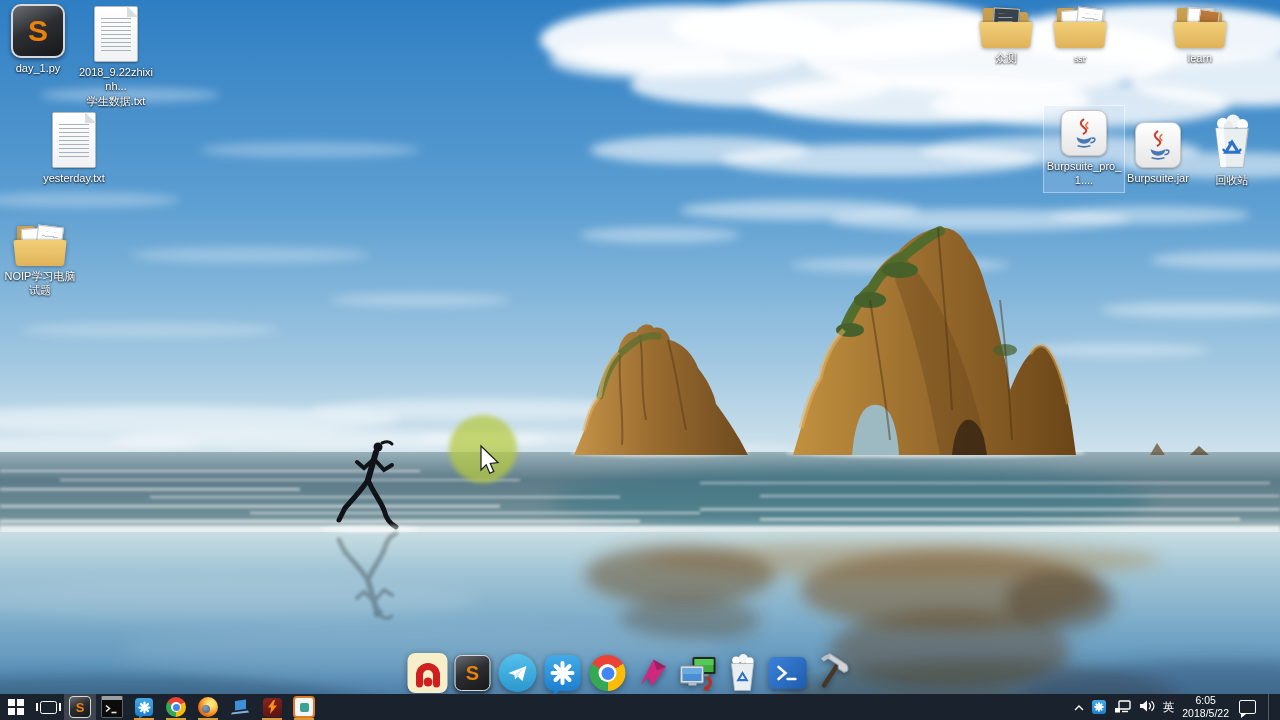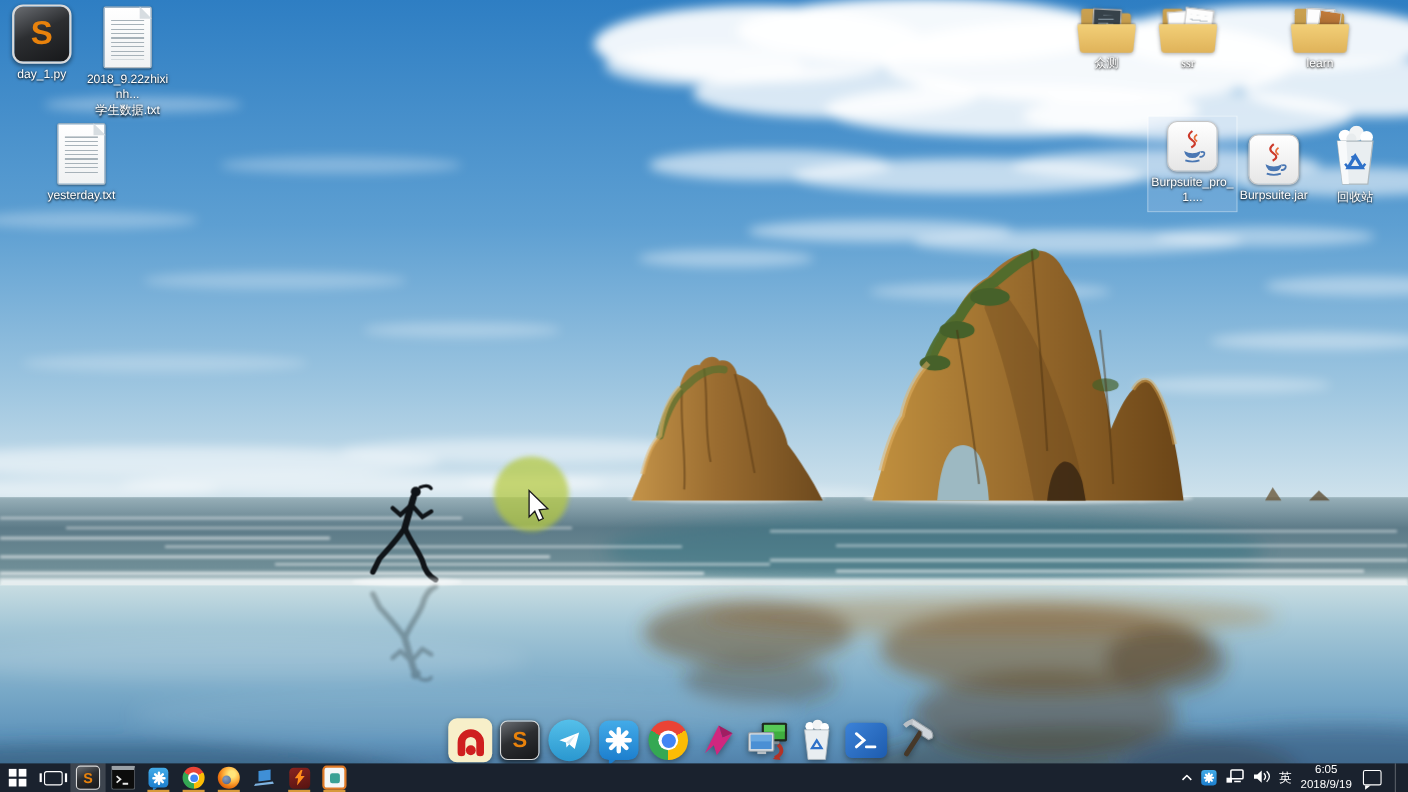--- a/index.html
+++ b/index.html
@@ -287,20 +287,29 @@
       <span>2018_9.22zhixinh...</span><br>
       <span>学生数据.txt</span>
     </div>
   </div>
 
   <div class="di" style="left:0px;top:112px;width:76px;margin-left:36px;">
     <div class="page"></div>
     <div class="lbl">yesterday.txt</div>
   </div>
 
+  <div class="di" style="left:0px;top:226px;width:80px;">
+    <div class="folder">
+      <i class="f-back"></i>
+      <i class="f-paper back2 ee">e</i>
+      <i class="f-paper lines" style="left:20px;transform:rotate(7deg);"></i>
+      <i class="f-front"></i>
+    </div>
+    <div class="lbl">NOIP学习电脑试题</div>
+  </div>
 
   <div class="di" style="left:970px;top:8px;width:72px;">
     <div class="folder">
       <i class="f-back"></i>
       <i class="f-paper dark"></i>
       <i class="f-front"></i>
     </div>
     <div class="lbl">众测</div>
   </div>
 
@@ -527,21 +536,21 @@
       </span>
       <span>
         <svg width="16" height="12" viewBox="0 0 16 12">
           <path d="M1 4 h3 l4 -3.5 v11 l-4 -3.5 h-3 z" fill="#ffffff"></path>
           <path d="M10 3 q3 3 0 6 M12.5 1.2 q5 4.8 0 9.6" stroke="#ffffff" stroke-width="1.2" fill="none"></path>
         </svg>
       </span>
       <span class="lang">英</span>
       <span class="clock">
         <span>6:05</span>
-        <span>2018/9/19</span>
+        <span>2018/5/22</span>
       </span>
       <span class="ac"></span>
       <span class="sd"></span>
     </div>
   </div>
 
   <svg id="cursor-layer" width="1280" height="720" viewBox="0 0 1280 720">
     <defs>
         <filter id="cb" x="-50%" y="-50%" width="200%" height="200%">
           <feGaussianBlur stdDeviation="2.5"></feGaussianBlur>

